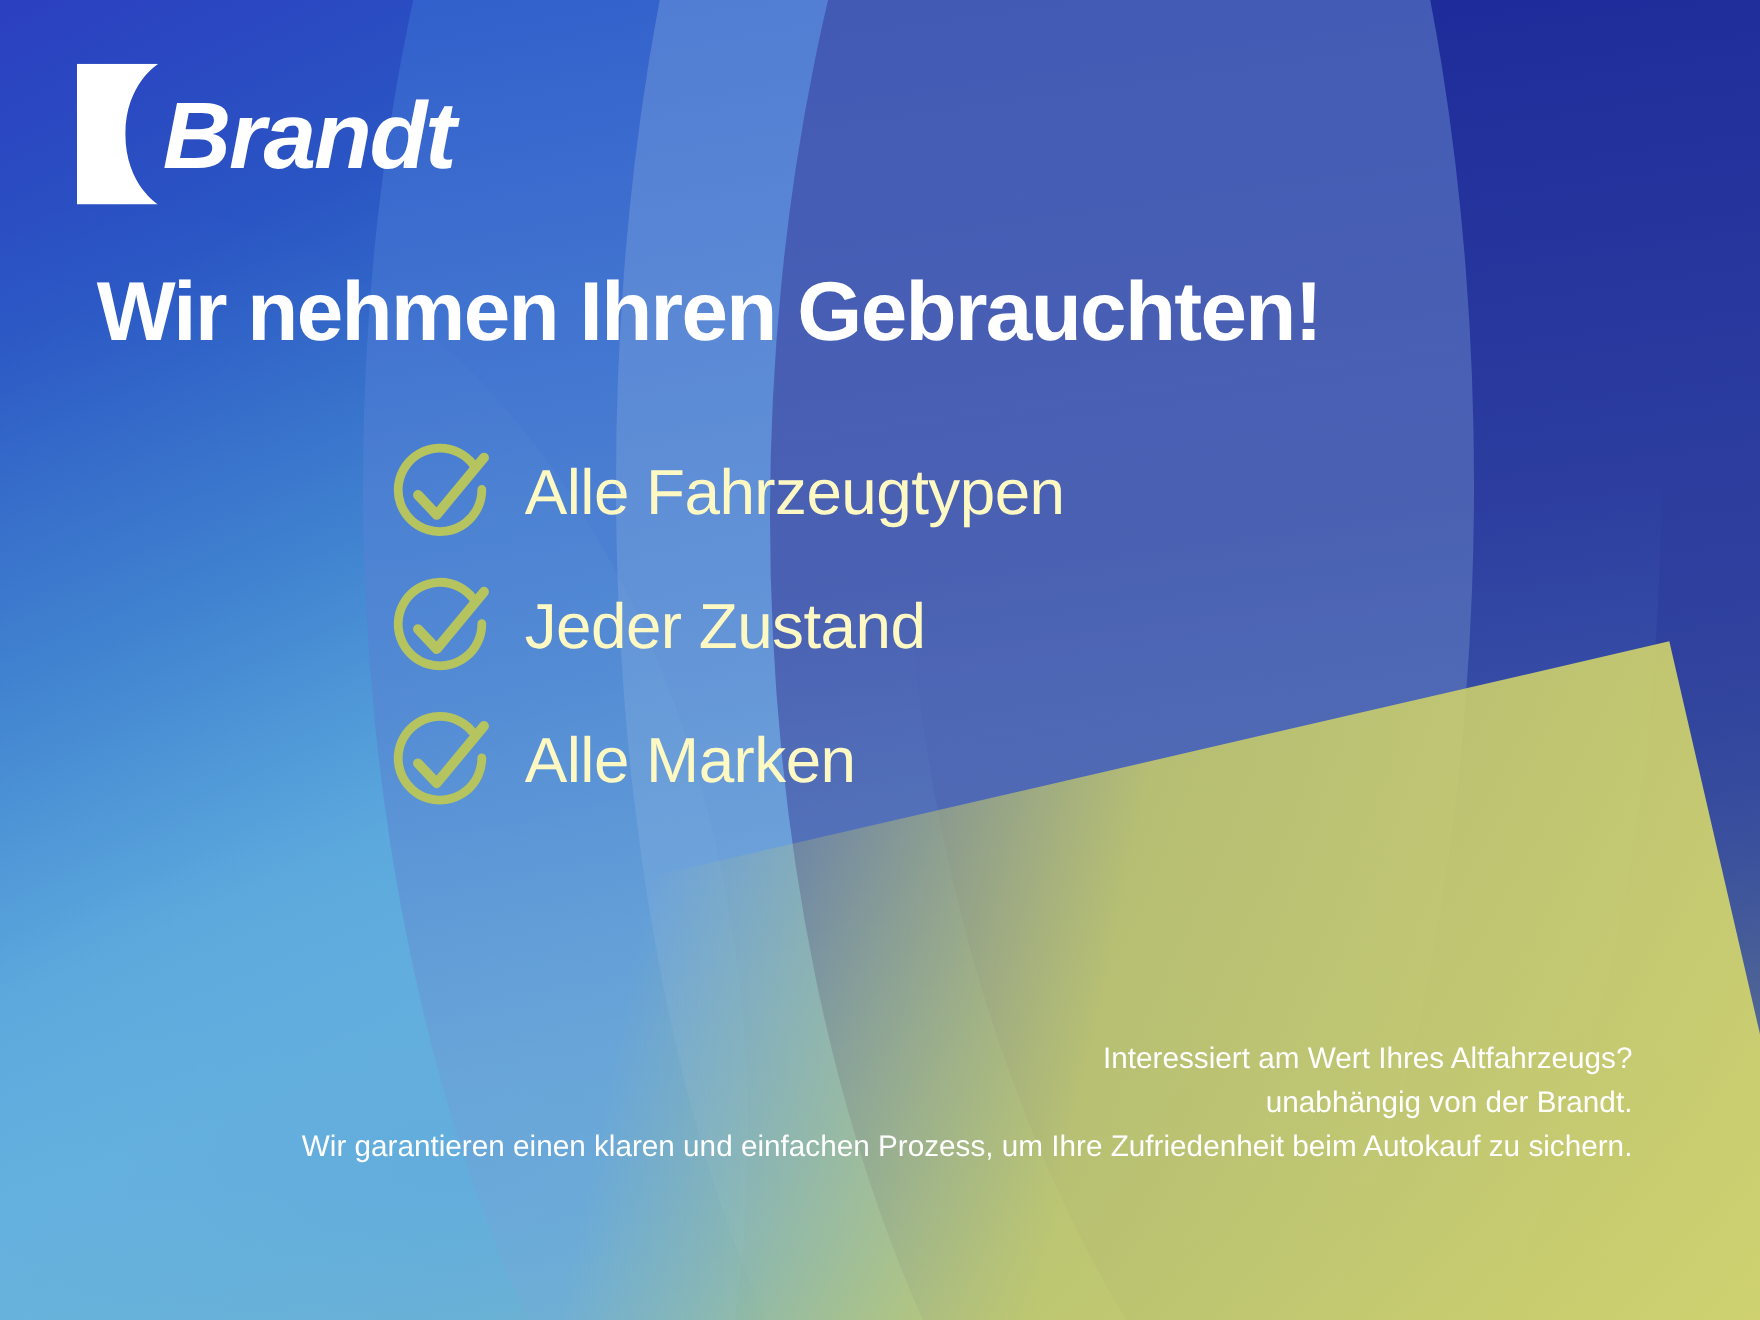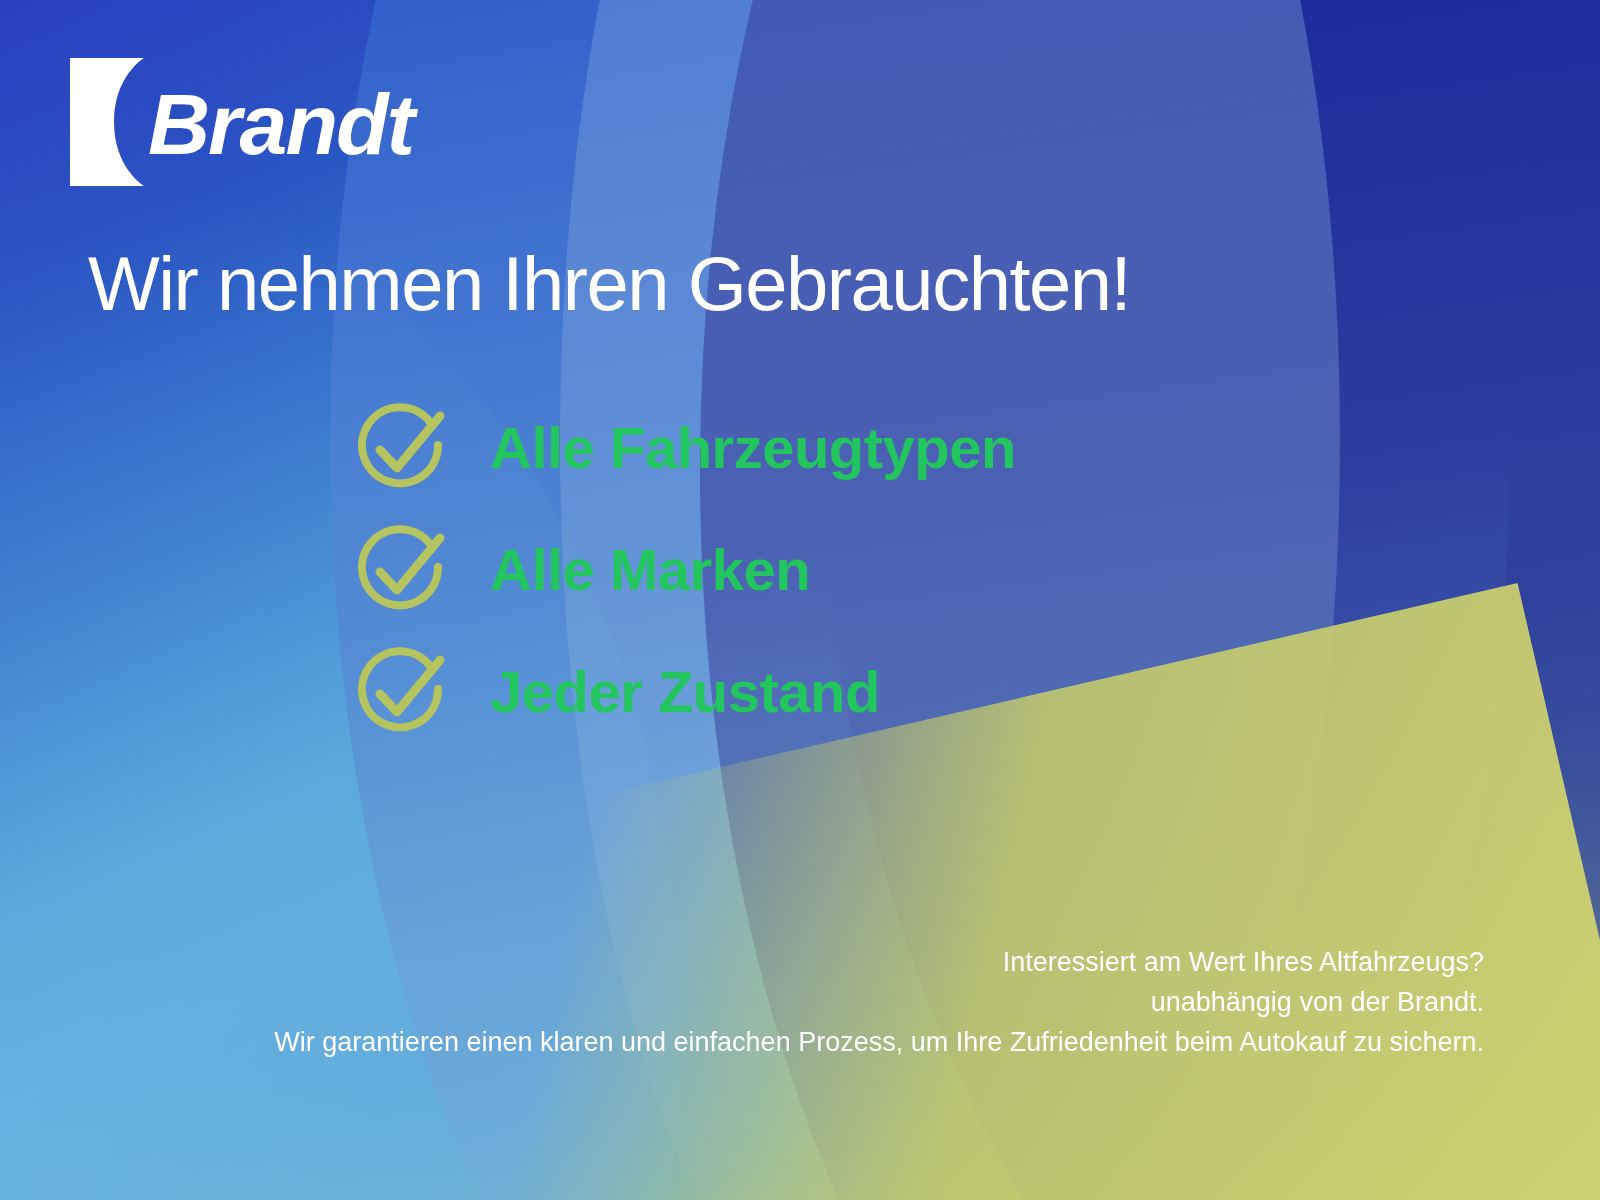--- a/index.html
+++ b/index.html
@@ -131,21 +131,21 @@
     margin-top: 4px;
   }
 
   
   .headline {
     position: absolute;
     left: 88px;
     top: 243px;
     color: #ffffff;
     font-size: 76px;
-    font-weight: normal;
+    font-weight: bold;
     letter-spacing: -1.5px;
     line-height: 1.08;
     white-space: nowrap;
   }
 
   
   .features {
     position: absolute;
     left: 352px;
     top: 398px;
@@ -158,26 +158,26 @@
     align-items: center;
     height: 100px;
   }
   .check-icon {
     width: 100px;
     height: 100px;
     flex: 0 0 100px;
     display: block;
   }
   .feature-label {
-    color: #22c55e;
+    color: #fef9c3;
     font-size: 58px;
-    font-weight: bold;
+    font-weight: normal;
     letter-spacing: -0.5px;
     line-height: 1;
-    margin-left: 38px;
+    margin-left: 25px;
     white-space: nowrap;
   }
 
   
   .footer {
     position: absolute;
     left: 64px;
     top: 942px;
     width: 1420px;
     color: #ffffff;
@@ -221,29 +221,29 @@
           <path d="M28 52 L45 70 L88 18" fill="none" stroke="#b5c45f" stroke-width="9" stroke-linecap="round" stroke-linejoin="round"></path>
         </svg>
         <span class="feature-label">Alle Fahrzeugtypen</span>
       </div>
 
       <div class="feature">
         <svg class="check-icon" viewBox="0 0 100 100">
           <path d="M78 24 A38 38 0 1 0 86 47" fill="none" stroke="#b5c45f" stroke-width="8" stroke-linecap="round"></path>
           <path d="M28 52 L45 70 L88 18" fill="none" stroke="#b5c45f" stroke-width="9" stroke-linecap="round" stroke-linejoin="round"></path>
         </svg>
-        <span class="feature-label">Alle Marken</span>
+        <span class="feature-label">Jeder Zustand</span>
       </div>
 
       <div class="feature">
         <svg class="check-icon" viewBox="0 0 100 100">
           <path d="M78 24 A38 38 0 1 0 86 47" fill="none" stroke="#b5c45f" stroke-width="8" stroke-linecap="round"></path>
           <path d="M28 52 L45 70 L88 18" fill="none" stroke="#b5c45f" stroke-width="9" stroke-linecap="round" stroke-linejoin="round"></path>
         </svg>
-        <span class="feature-label">Jeder Zustand</span>
+        <span class="feature-label">Alle Marken</span>
       </div>
 
 
     </div>
 
     <div class="footer">
       <div class="footer-line">Interessiert am Wert Ihres Altfahrzeugs?</div>
       <div class="footer-line">unabhängig von der Brandt.</div>
       <div class="footer-line">Wir garantieren einen klaren und einfachen Prozess, um Ihre Zufriedenheit beim Autokauf zu sichern.</div>
     </div>

